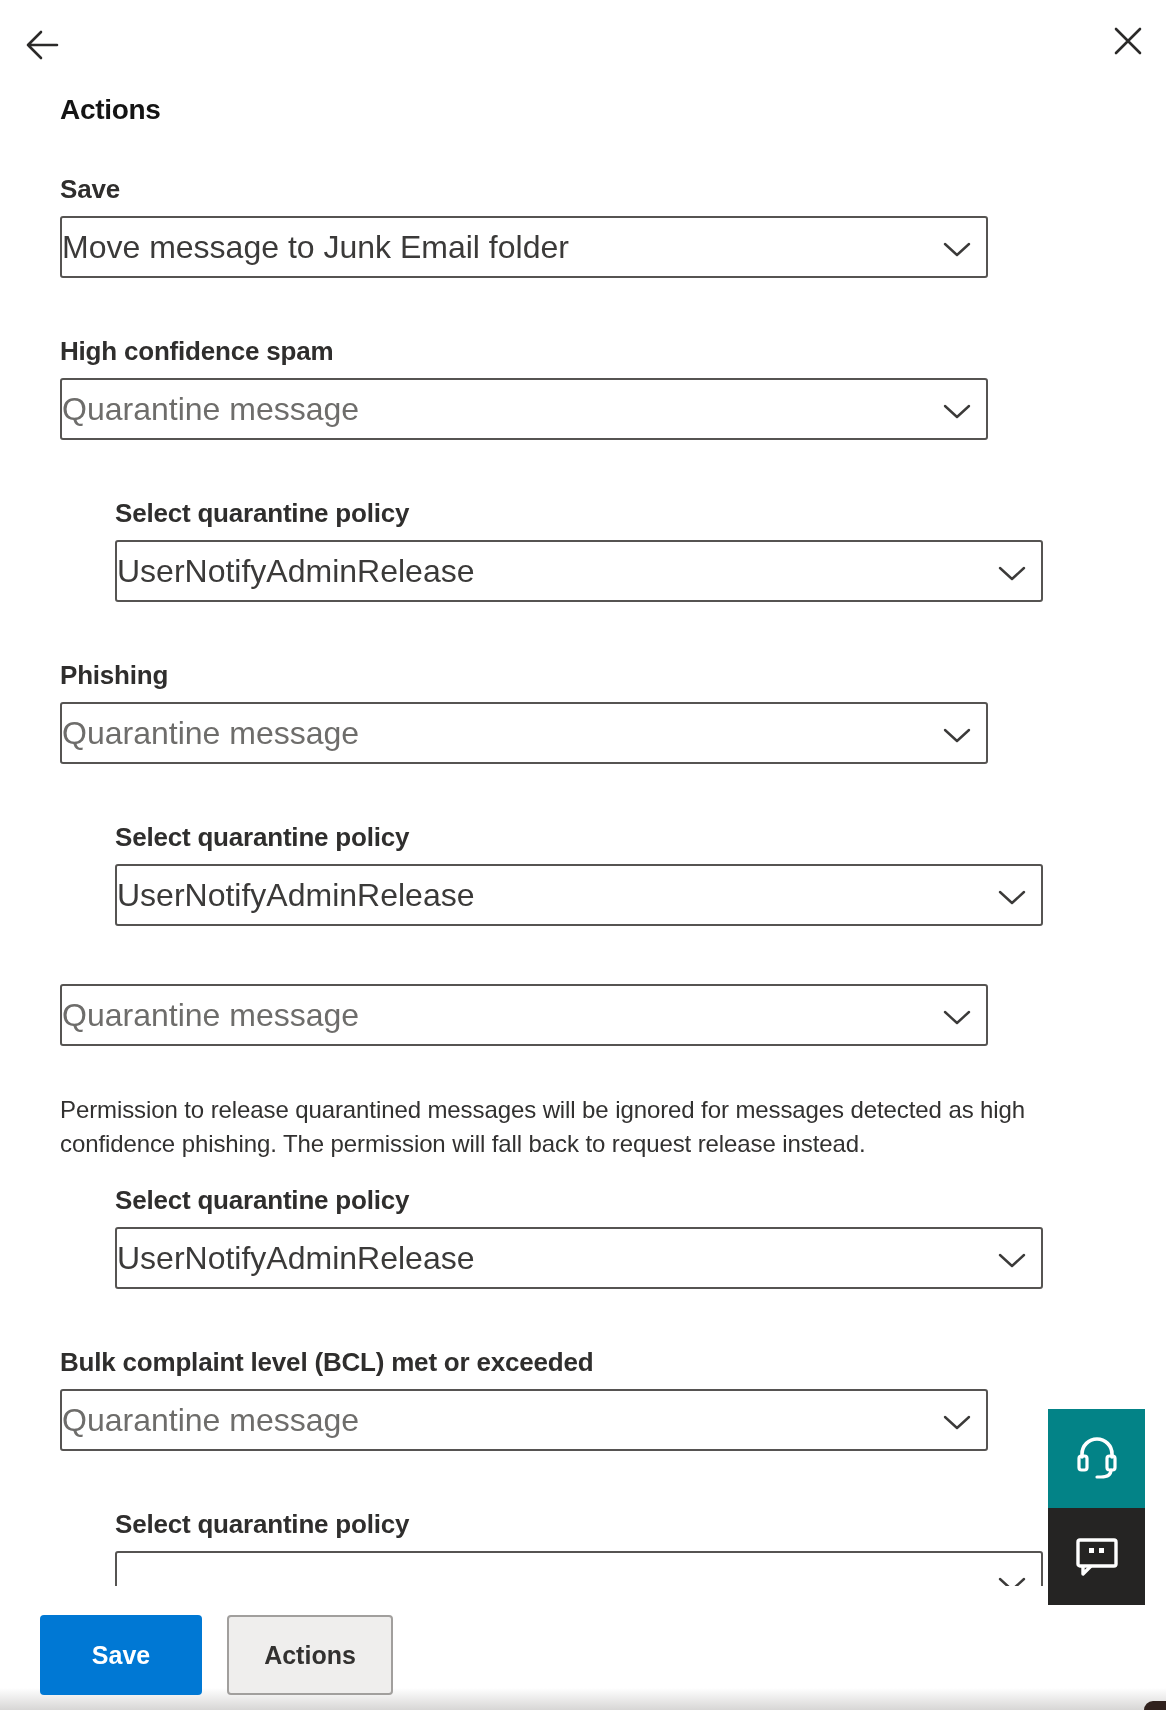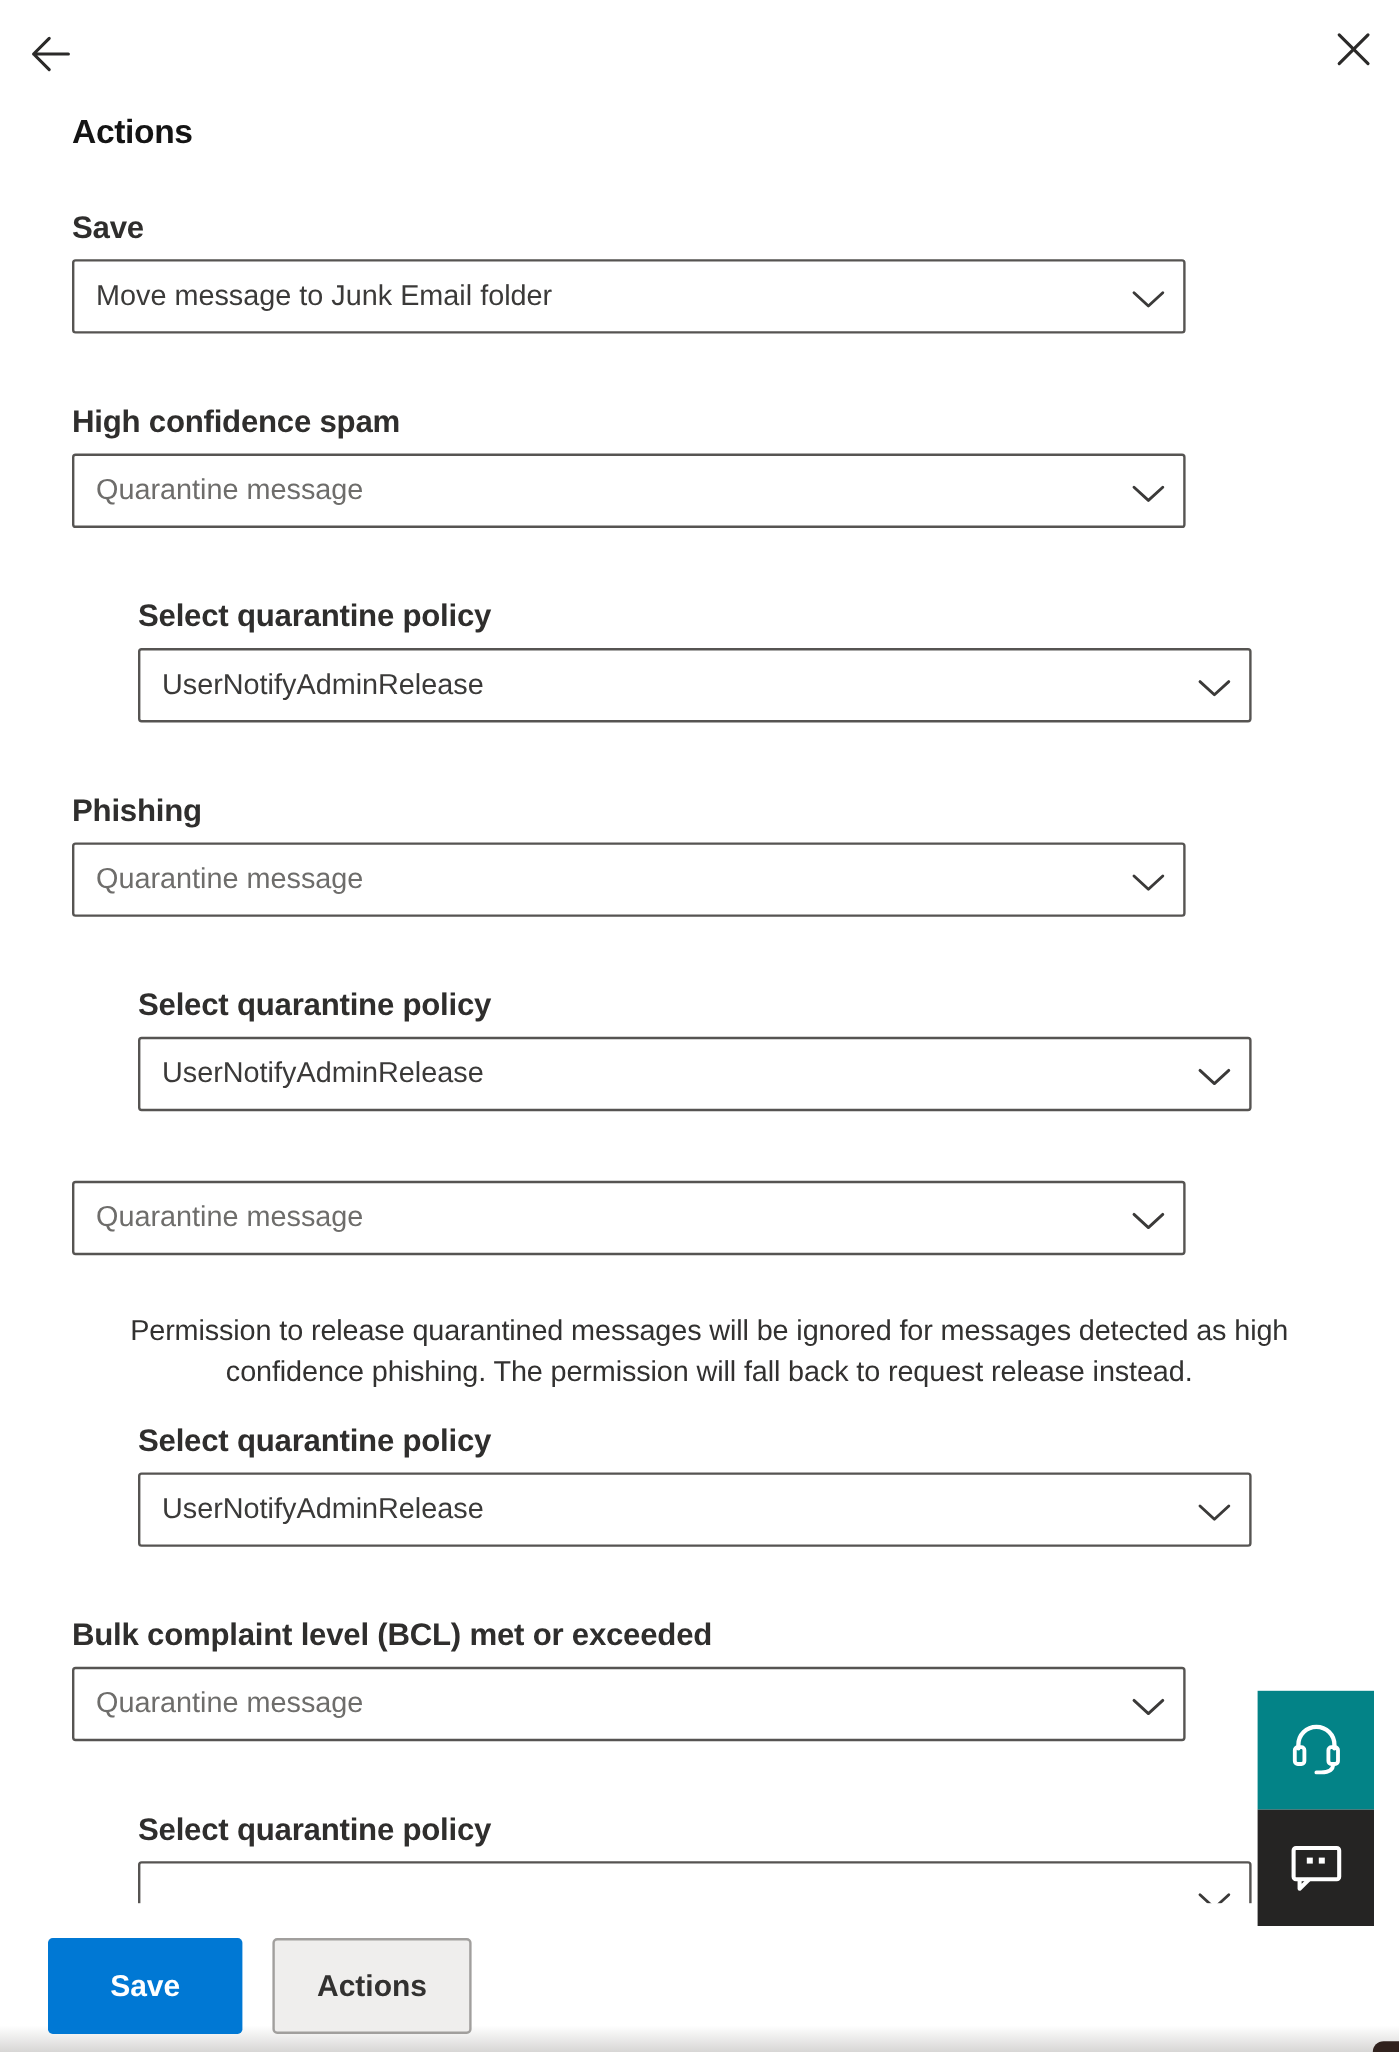--- a/index.html
+++ b/index.html
@@ -47,36 +47,35 @@
   .dropdown {
     position:relative;
     width:928px; height:62px;
     border:2px solid #565452;
     border-radius:3px;
     background:#ffffff;
     cursor:pointer;
   }
   .dropdown .value {
     display:block;
-    padding:0 70px 0 18px;
+    padding:0 70px 0 0;
     line-height:58px;
-    font-size:24px;
+    font-size:32px;
     color:#3b3a39;
     white-space:nowrap; overflow:hidden;
   }
   .dropdown .value.muted { color:#6e6d6b; }
   .chevron { position:absolute; right:15px; top:24px; }
 
   .note {
     margin-top:47px;
     width:1062px;
     font-size:24px; line-height:34px;
     color:#323130;
     letter-spacing:-0.1px;
-    text-align:center;
   }
 
   
   .footer {
     position:absolute; left:0; top:1586px;
     width:1166px; height:102px;
     background:#ffffff; z-index:5;
   }
   .footer-btn {
     position:absolute; top:29px; height:80px;

